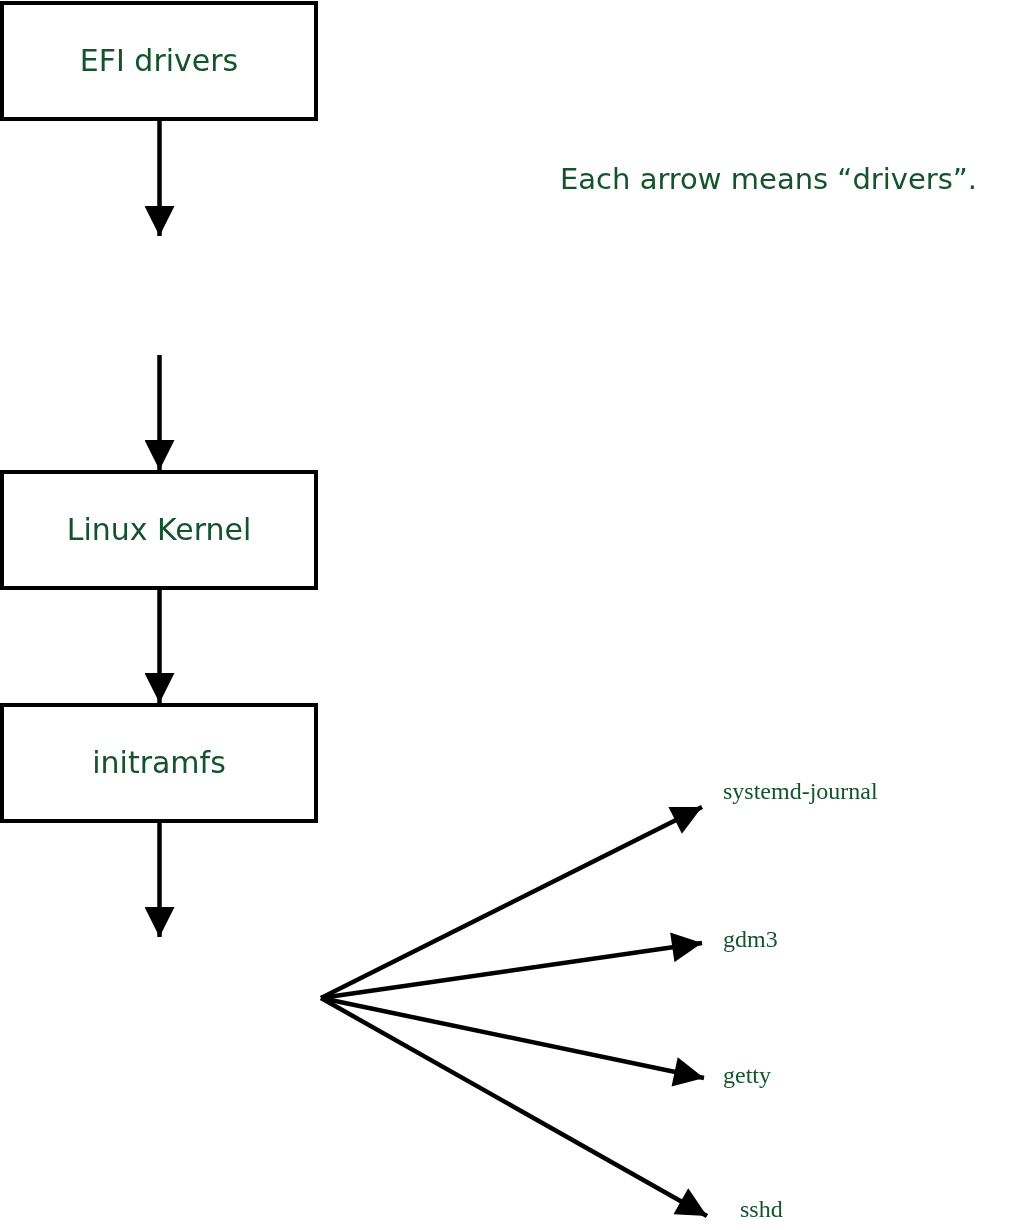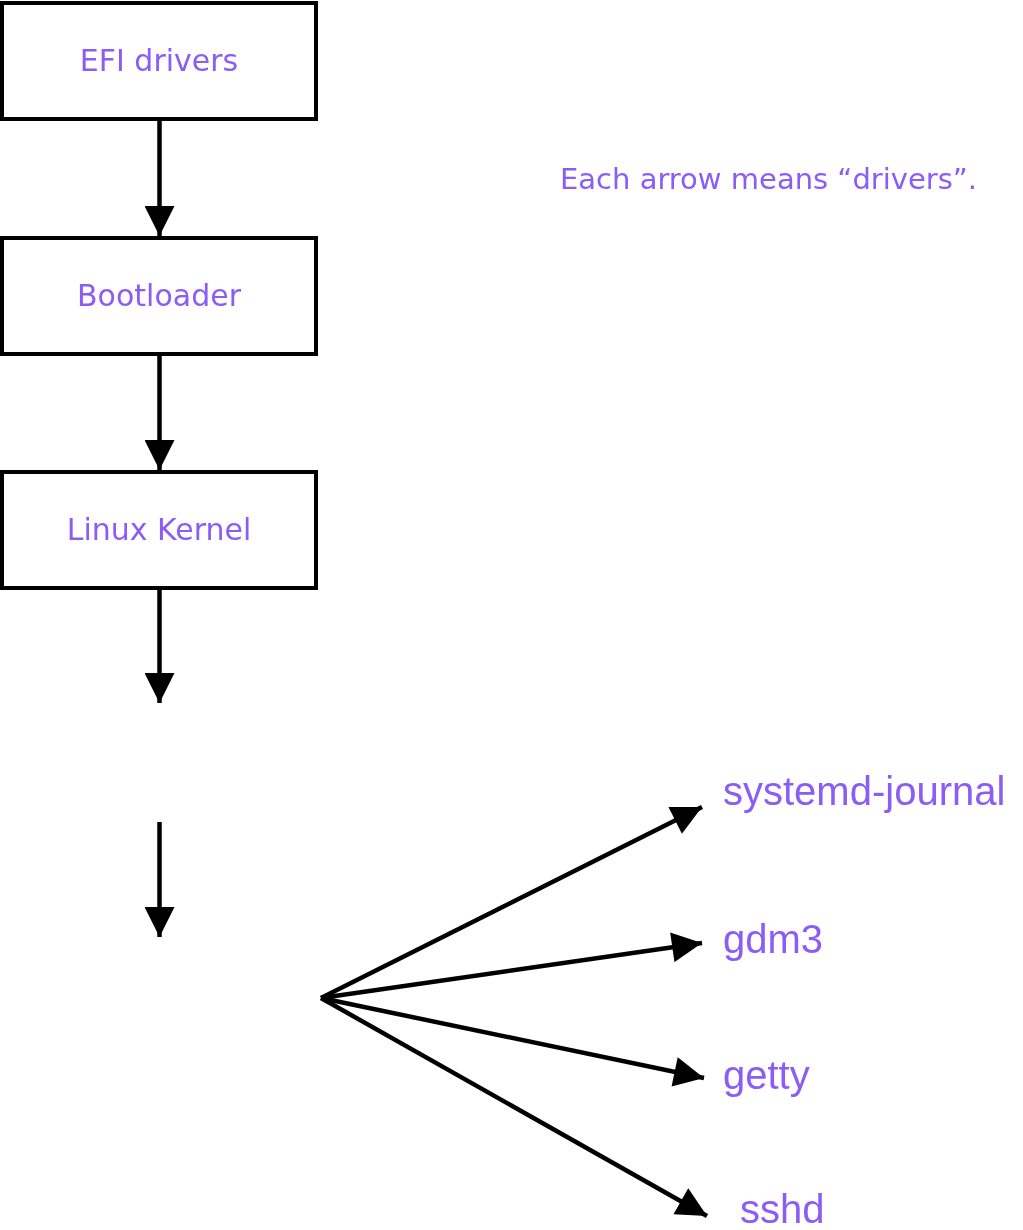--- a/index.html
+++ b/index.html
@@ -7,21 +7,21 @@
     padding: 0;
     background: #ffffff;
   }
   .canvas {
     position: relative;
     width: 1023px;
     height: 1230px;
     background: #ffffff;
     overflow: hidden;
     font-family: "DejaVu Sans", sans-serif;
-    color: #8b5cf6;
+    color: #14532d;
   }
   .arrows-layer {
     position: absolute;
     left: 0;
     top: 0;
     width: 1023px;
     height: 1230px;
   }
   .arrows-layer line {
     stroke: #000000;
@@ -37,22 +37,22 @@
     background: #ffffff;
     display: flex;
     align-items: center;
     justify-content: center;
     font-size: 30px;
     line-height: 36px;
     white-space: nowrap;
   }
   .proc-label {
     position: absolute;
-    font-family: Liberation Sans, sans-serif;
-    font-size: 40px;
+    font-family: Liberation Serif, serif;
+    font-size: 24px;
     line-height: 36px;
     white-space: nowrap;
   }
   .caption {
     position: absolute;
     left: 560px;
     top: 161px;
     font-size: 29px;
     line-height: 36px;
     white-space: nowrap;
@@ -78,28 +78,28 @@
     <line x1="321" y1="998" x2="702" y2="807" marker-end="url(#ah)"></line>
     <line x1="321" y1="998" x2="702" y2="943" marker-end="url(#ah)"></line>
     <line x1="321" y1="998" x2="704" y2="1078" marker-end="url(#ah)"></line>
     <line x1="321" y1="998" x2="707" y2="1216" marker-end="url(#ah)"></line>
   </svg>
 
   <div class="flow-box" style="top:1px">
     <span>EFI drivers</span>
   </div>
 
-  <div class="flow-box" style="top:236px">
-    <span>Bootloader</span>
-  </div>
 
   <div class="flow-box" style="top:470px">
     <span>Linux Kernel</span>
   </div>
 
+  <div class="flow-box" style="top:703px">
+    <span>initramfs</span>
+  </div>
 
 
   <div class="proc-label" style="left:723px; top:773px">systemd-journal</div>
 
   <div class="proc-label" style="left:723px; top:921px">gdm3</div>
 
   <div class="proc-label" style="left:723px; top:1057px">getty</div>
 
   <div class="proc-label" style="left:740px; top:1191px">sshd</div>
 

